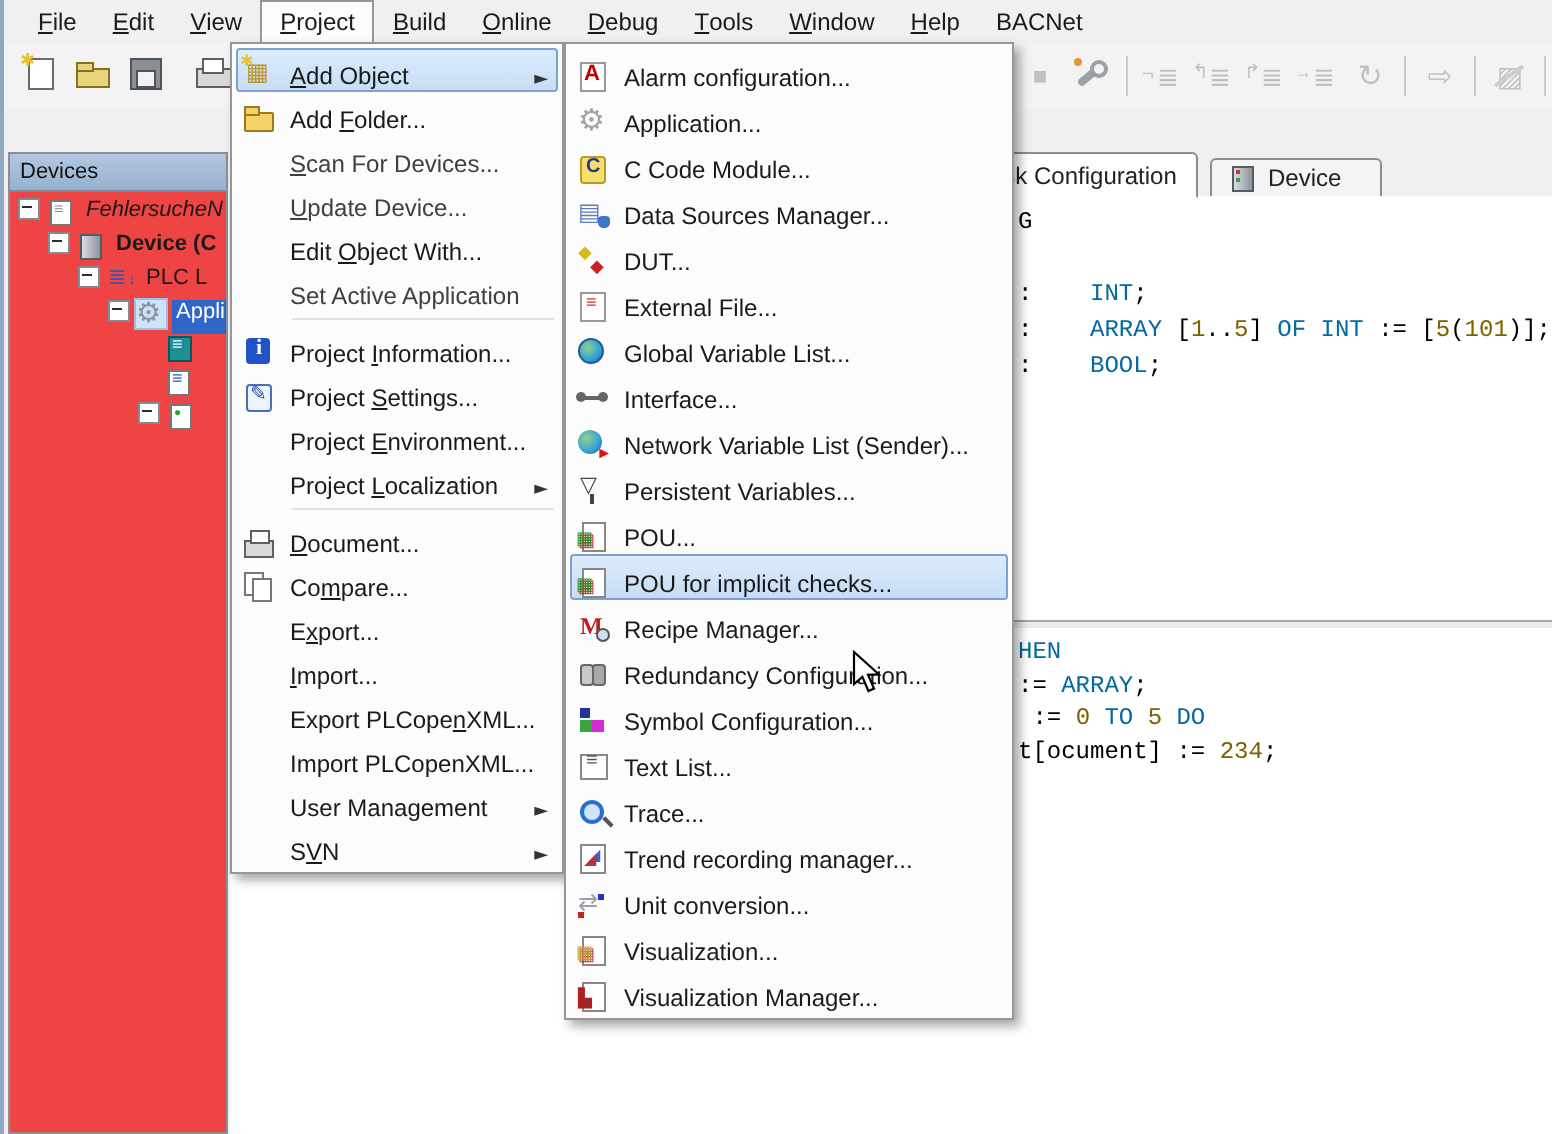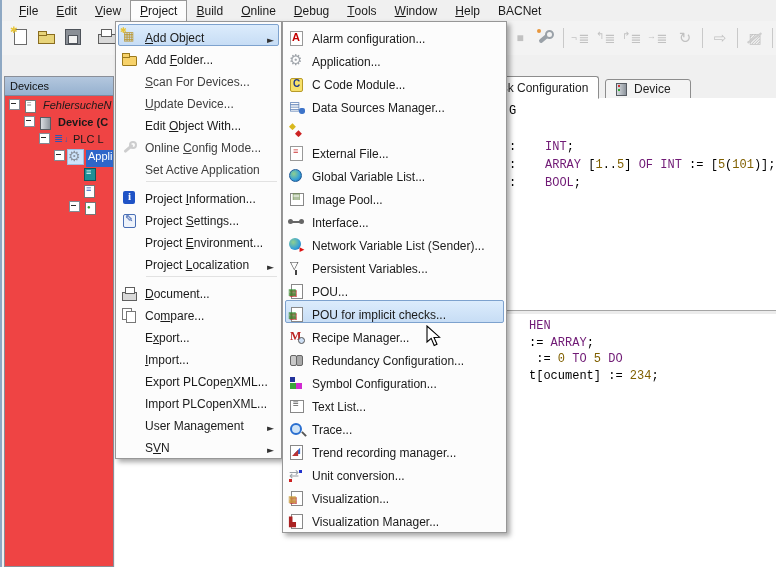--- a/index.html
+++ b/index.html
@@ -90,21 +90,21 @@
   .tab{position:absolute;bottom:-1px;height:20px;background:#f4f4f4;border:1px solid #8d8d8d;
        border-radius:3px 3px 0 0;display:flex;align-items:center;box-sizing:border-box;
        font-size:12px;color:#222;white-space:nowrap;overflow:hidden;}
   .tab.active{height:23px;background:#fff;border-bottom:1px solid #fff;z-index:2;}
   .tab .t-ic{margin:0 5px 0 8px;}
   .editor-content{position:absolute;left:0;top:43px;right:0;bottom:0;background:#fff;}
   .code{position:absolute;font-family:"Liberation Mono","DejaVu Sans Mono",monospace;font-size:12px;color:#000;}
   .code .line{white-space:pre;}
   .decl .line{line-height:18px;}
   .impl .line{line-height:16.5px;}
-  .k{color:#701a75;} .n{color:#806000;} .p{color:#000;}
+  .k{color:#0369a1;} .n{color:#806000;} .p{color:#000;}
   .split{position:absolute;left:0;right:0;top:212px;height:3px;background:#ececec;
          border-top:1px solid #a5a5a5;border-bottom:1px solid #fff;}
 
   
   .popup{position:absolute;background:#fcfcfc;border:1px solid #979797;
          box-shadow:3px 3px 5px rgba(0,0,0,.35);z-index:60;padding:2px;box-sizing:border-box;}
   .menu-proj{left:113px;top:21px;width:167px;}
   .menu-sub{left:280px;top:21px;width:225px;}
   .mi{height:22px;display:flex;align-items:flex-end;position:relative;border:1px solid transparent;
       border-radius:2px;box-sizing:border-box;}
@@ -241,21 +241,21 @@
       </div>
     <div class="editor-content">
       <div class="code decl" id="decl-block" style="left:394px;top:4px;">
           <div class="line"><span class="p">G</span></div>
           <div class="line">&nbsp;</div>
           <div class="line"><span class="p">:    </span><span class="k">INT</span><span class="p">;</span></div>
           <div class="line"><span class="p">:    </span><span class="k">ARRAY</span><span class="p"> [</span><span class="n">1</span><span class="p">..</span><span class="n">5</span><span class="p">] </span><span class="k">OF</span><span class="p"> </span><span class="k">INT</span><span class="p"> := [</span><span class="n">5</span><span class="p">(</span><span class="n">101</span><span class="p">)];</span></div>
           <div class="line"><span class="p">:    </span><span class="k">BOOL</span><span class="p">;</span></div>
         </div>
       <div class="split"></div>
-      <div class="code impl" id="impl-block" style="left:394px;top:220px;padding-left:20px;">
+      <div class="code impl" id="impl-block" style="left:394px;top:220px;">
           <div class="line"><span class="k">HEN</span></div>
           <div class="line"><span class="p">:= </span><span class="k">ARRAY</span><span class="p">;</span></div>
           <div class="line"><span class="p"> := </span><span class="n">0</span><span class="p"> </span><span class="k">TO</span><span class="p"> </span><span class="n">5</span><span class="p"> </span><span class="k">DO</span></div>
           <div class="line"><span class="p">t[ocument] := </span><span class="n">234</span><span class="p">;</span></div>
         </div>
 
     </div>
   </div>
 
   <div class="devices">
@@ -314,24 +314,20 @@
       </div>
       <div class="mi disabled">
         <span class="ic"></span>
         <span class="lbl"><u>U</u>pdate Device...</span>
       </div>
       <div class="mi">
         <span class="ic"></span>
         <span class="lbl">Edit <u>O</u>bject With...</span>
       </div>
       <div class="mi disabled">
-        <span class="ic i-online-config-icon"></span>
-        <span class="lbl">Online <u>C</u>onfig Mode...</span>
-      </div>
-      <div class="mi disabled">
         <span class="ic"></span>
         <span class="lbl">Set Active Application</span>
       </div>
       <div class="msep"></div>
       <div class="mi">
         <span class="ic i-project-info-icon"></span>
         <span class="lbl">Project <u>I</u>nformation...</span>
       </div>
       <div class="mi">
         <span class="ic i-project-settings-icon"></span>
@@ -394,32 +390,29 @@
       <div class="mi">
         <span class="ic i-c-code-icon"></span>
         <span class="lbl">C Code Module...</span>
       </div>
       <div class="mi">
         <span class="ic i-data-sources-icon"></span>
         <span class="lbl">Data Sources Manager...</span>
       </div>
       <div class="mi">
         <span class="ic i-dut-icon"></span>
+        <span class="lbl">DUT...</span>
       </div>
       <div class="mi">
         <span class="ic i-external-file-icon"></span>
         <span class="lbl">External File...</span>
       </div>
       <div class="mi">
         <span class="ic i-gvl-icon"></span>
         <span class="lbl">Global Variable List...</span>
-      </div>
-      <div class="mi">
-        <span class="ic i-image-pool-icon"></span>
-        <span class="lbl">Image Pool...</span>
       </div>
       <div class="mi">
         <span class="ic i-interface-icon"></span>
         <span class="lbl">Interface...</span>
       </div>
       <div class="mi">
         <span class="ic i-nvl-sender-icon"></span>
         <span class="lbl">Network Variable List (Sender)...</span>
       </div>
       <div class="mi">

